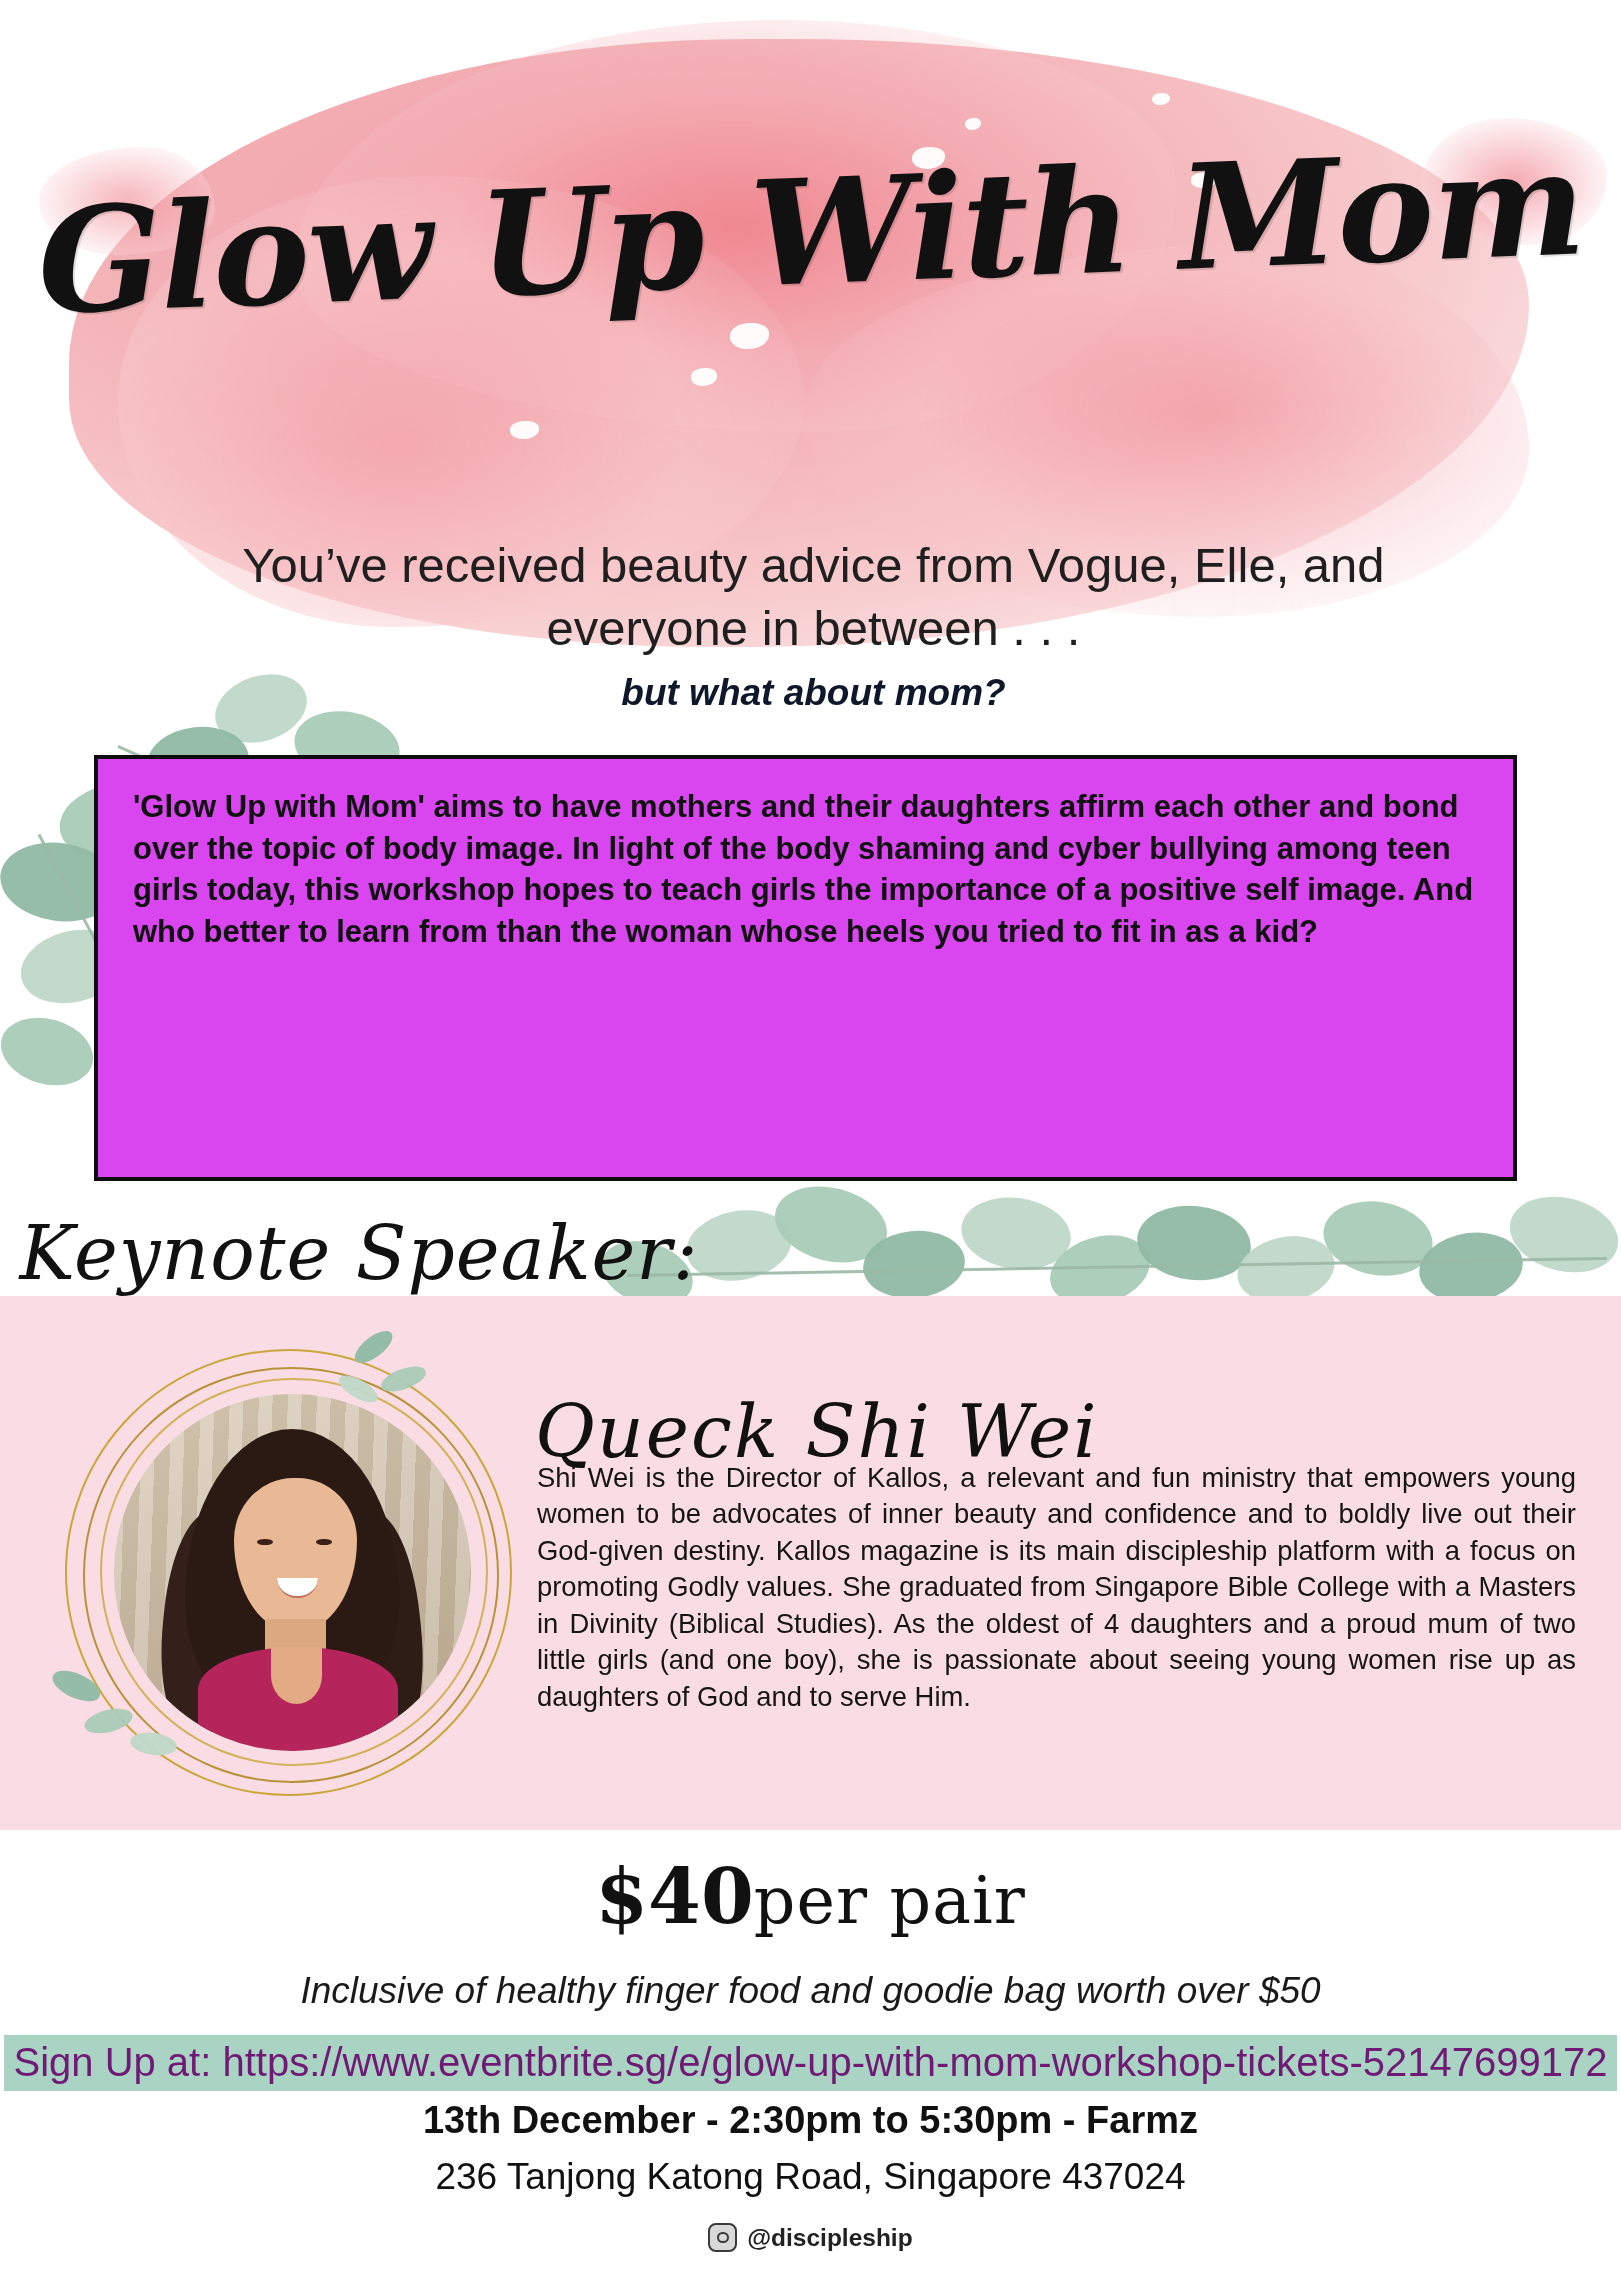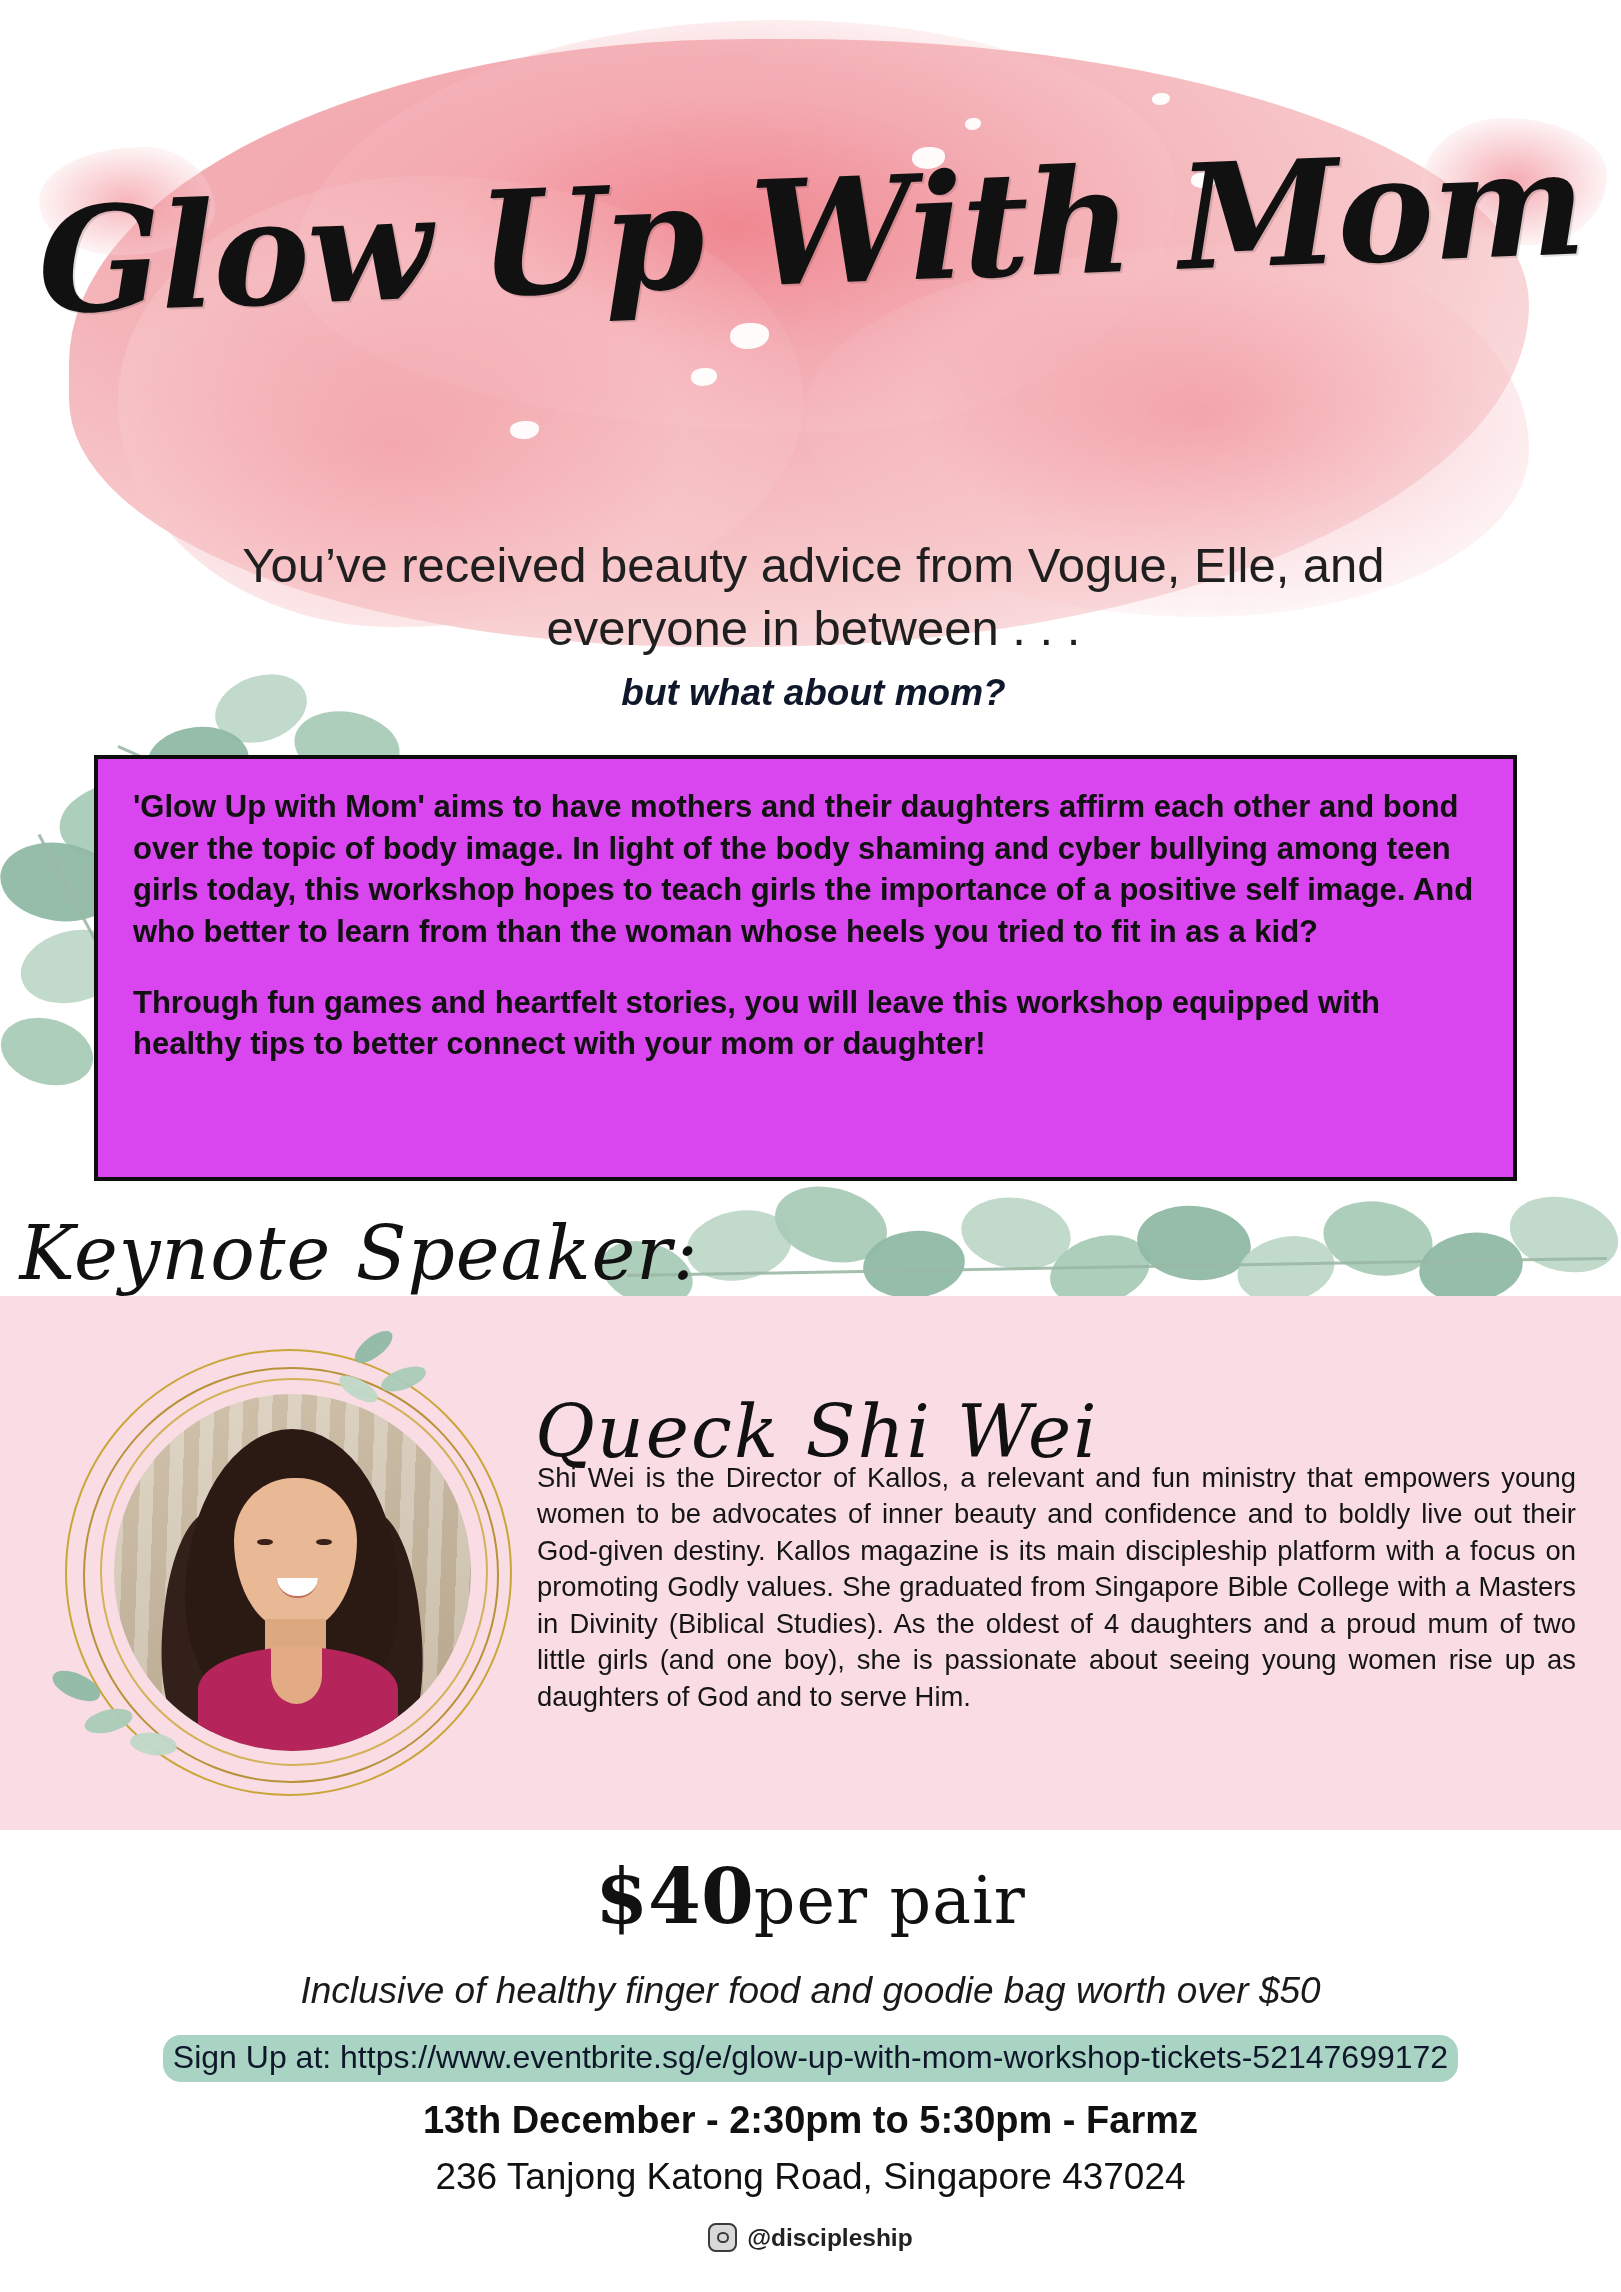--- a/index.html
+++ b/index.html
@@ -301,25 +301,24 @@
 
   .signup-wrap {
     position: absolute;
     left: 0; top: 2035px;
     width: 1621px;
     text-align: center;
   }
   .signup {
     display: inline-block;
     background: #a9d4c4;
-    color: #0f172a;
-    font-size: 32px;
+    color: #701a75;
+    font-size: 40px;
     padding: 3.9px 9.8px 5.9px 9.8px;
     line-height: 1.15;
-    border-radius: 18px;
   }
 
   .datetime {
     position: absolute;
     left: 0; top: 2099px;
     width: 1621px;
     text-align: center;
     font-size: 38px;
     font-weight: bold;
     color: #111111;
@@ -413,21 +412,20 @@
   <div class="leaf light" style="left:1237px; top:1237px; width:98px; height:65px; transform:rotate(-12deg);"></div>
   <div class="leaf" style="left:1323px; top:1202px; width:110px; height:73px; transform:rotate(10deg);"></div>
   <div class="leaf dark" style="left:1419px; top:1233px; width:104px; height:69px; transform:rotate(-8deg);"></div>
   <div class="leaf light" style="left:1509px; top:1198px; width:110px; height:73px; transform:rotate(14deg);"></div>
   <div class="leaf" style="left:600px;  top:1243px; width:94px; height:61px; transform:rotate(18deg);"></div>
   <div class="stem" style="left:627px; top:1274px; width:980px; transform:rotate(-1deg);"></div>
 </div>
 
 <div class="desc-box">
   <p class="desc-p">'Glow Up with Mom' aims to have mothers and their daughters affirm each other and bond over the topic of body image. In light of the body shaming and cyber bullying among teen girls today, this workshop hopes to teach girls the importance of a positive self image. And who better to learn from than the woman whose heels you tried to fit in as a kid?</p>
-  <p class="desc-p">Through fun games and heartfelt stories, you will leave this workshop equipped with healthy tips to better connect with your mom or daughter!</p>
 </div>
 
 <div class="keynote-label">Keynote Speaker:</div>
 
 <div class="pink-band"></div>
 
 <div class="photo-ring">
   <div class="ring ring1"></div>
   <div class="ring ring2"></div>
   <div class="ring ring3"></div>

